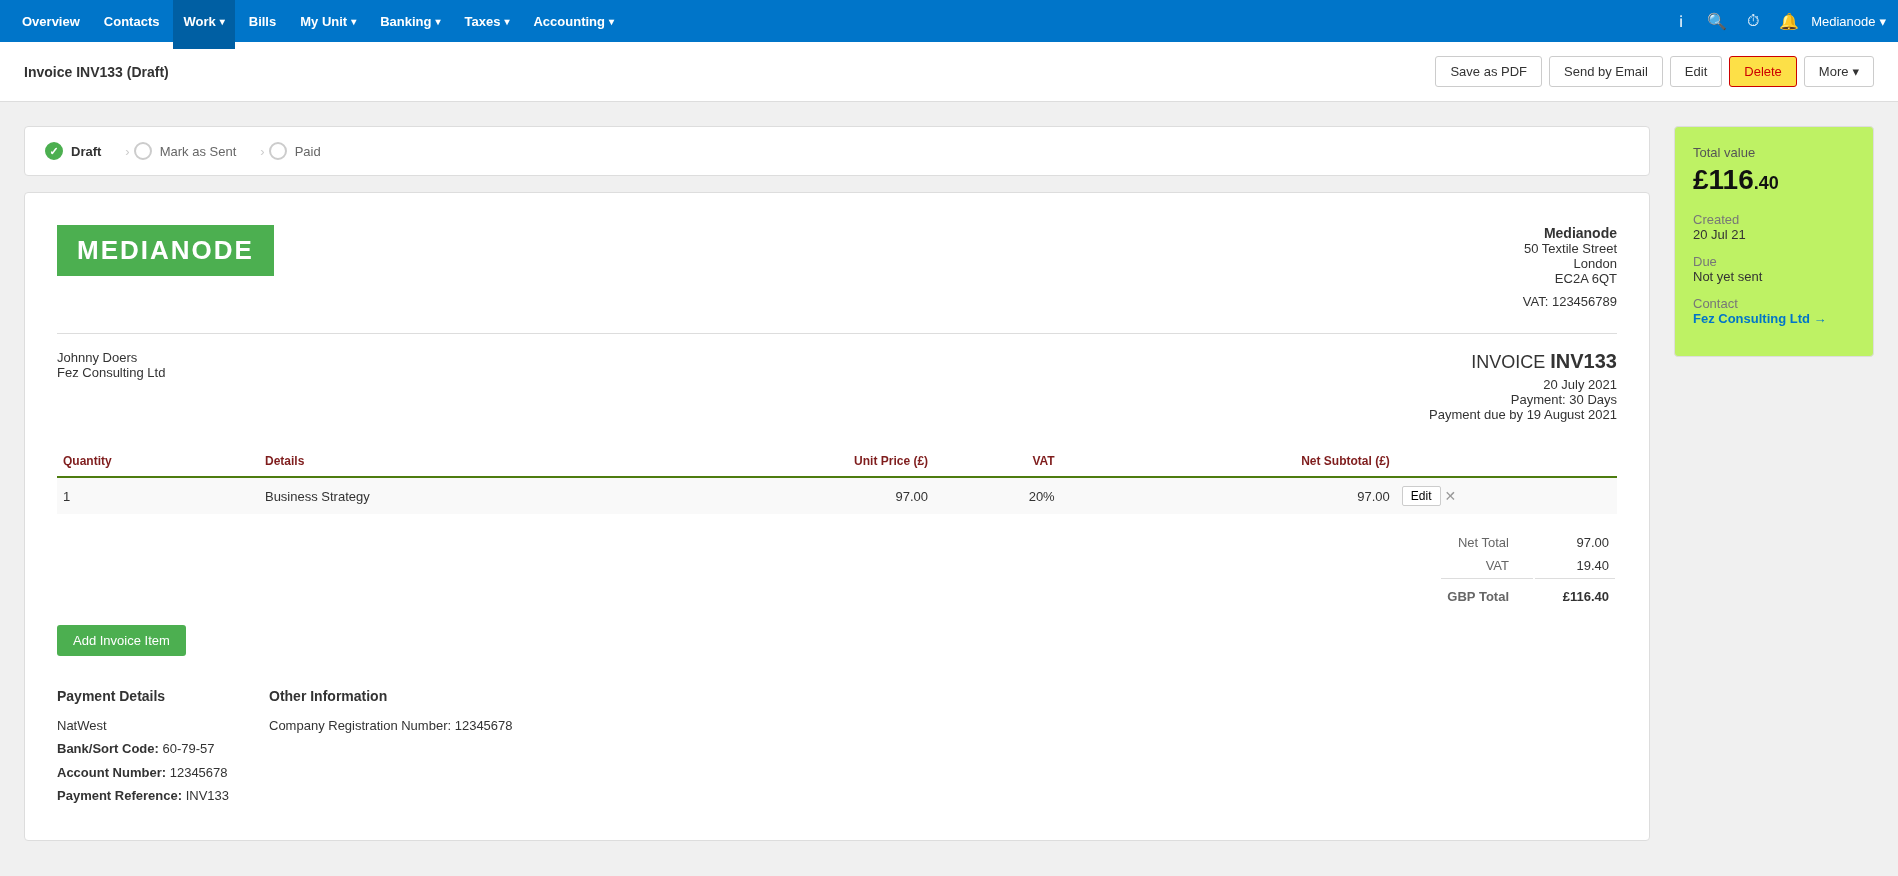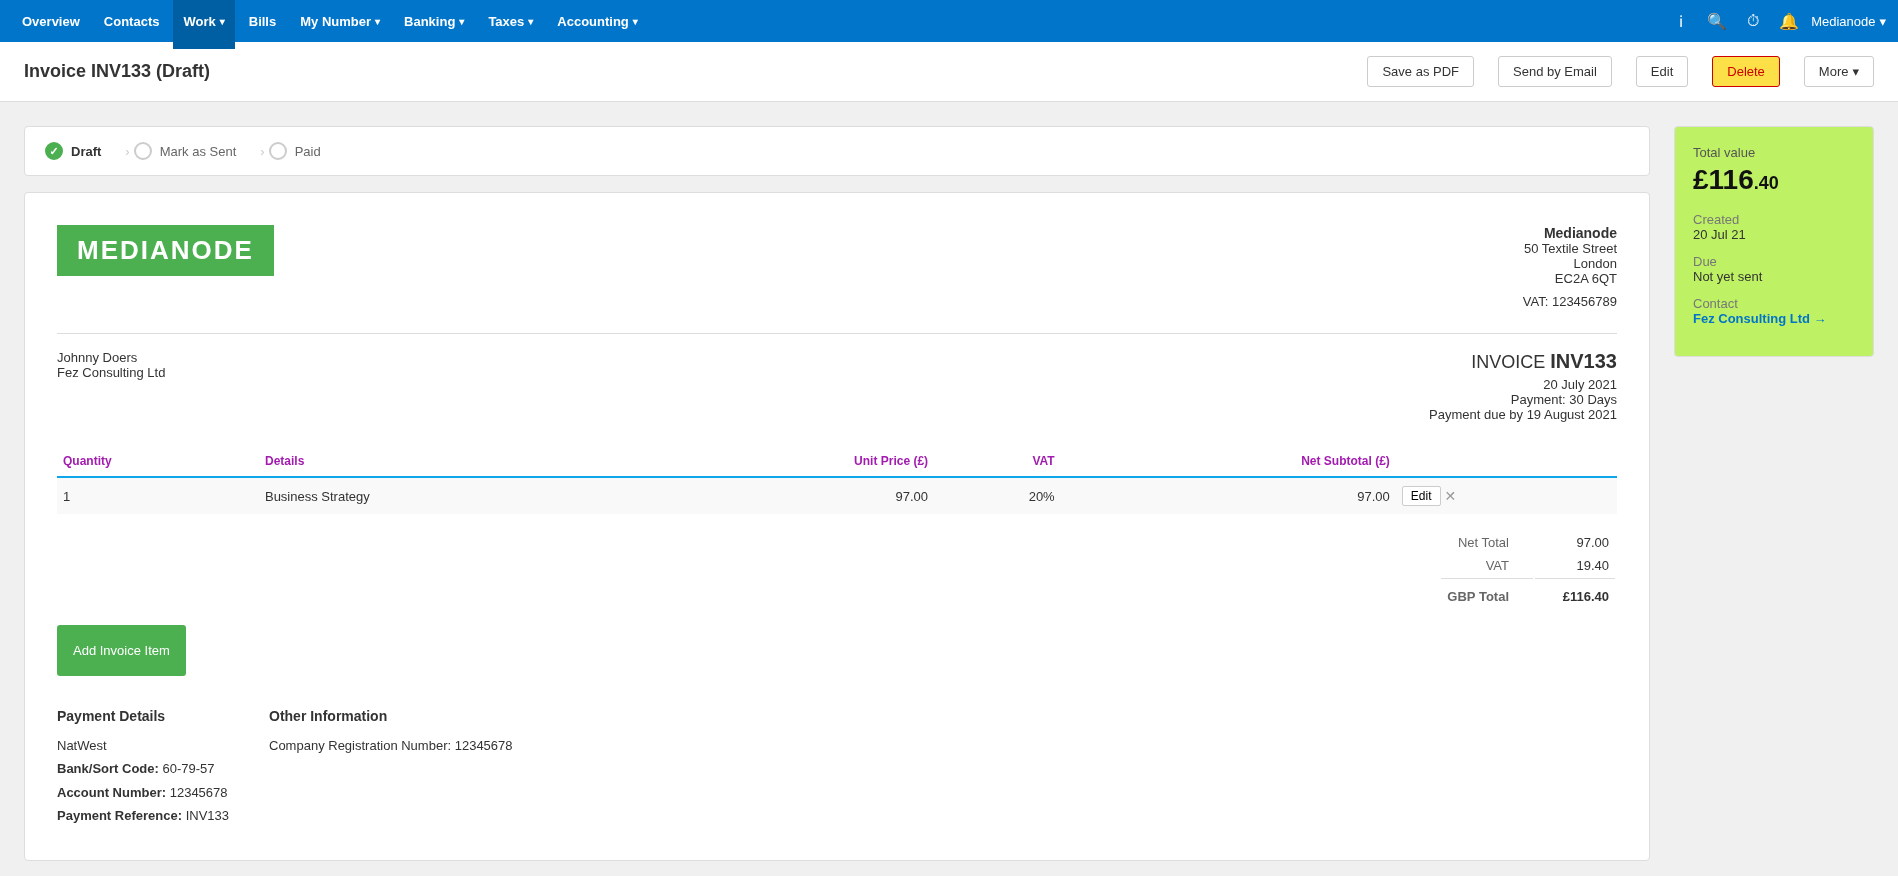--- a/index.html
+++ b/index.html
@@ -34,22 +34,22 @@
 
     
     .page-header {
       background: #fff;
       padding: 14px 24px;
       display: flex;
       align-items: center;
       justify-content: space-between;
       border-bottom: 1px solid #ddd;
     }
-    .page-title { font-size: 18px; font-weight: bold; color: #333; }
-    .header-actions { display: flex; gap: 24px; align-items: center; }
+    .page-title { font-size: 14px; font-weight: bold; color: #333; }
+    .header-actions { display: flex; gap: 7px; align-items: center; }
     .btn {
       padding: 7px 14px;
       border-radius: 3px;
       border: 1px solid #ccc;
       cursor: pointer;
       font-size: 13px;
       background: #fff;
       color: #333;
     }
     .btn-primary { background: #fff; border-color: #ccc; }
@@ -121,25 +121,25 @@
     
     .billing-section { display: flex; justify-content: space-between; margin-bottom: 24px; }
     .bill-to { font-size: 13px; }
     .invoice-meta { text-align: right; font-size: 13px; }
     .invoice-meta .invoice-title { font-size: 18px; color: #333; margin-bottom: 4px; }
     .invoice-meta .invoice-number { font-weight: bold; font-size: 20px; }
 
     
     .invoice-table { width: 100%; border-collapse: collapse; margin-bottom: 16px; }
     .invoice-table th {
-      border-bottom: 2px solid #0ea5e9;
+      border-bottom: 2px solid #4d7c0f;
       padding: 8px 6px;
       text-align: left;
       font-size: 12px;
-      color: #a21caf;
+      color: #7f1d1d;
     }
     .invoice-table th.right { text-align: right; }
     .invoice-table td { padding: 8px 6px; font-size: 13px; vertical-align: middle; }
     .invoice-table tr.line-item { background: #f9f9f9; }
     .invoice-table td.right { text-align: right; }
 
     .line-actions { display: flex; gap: 4px; align-items: center; }
     .edit-btn-small {
       padding: 2px 8px;
       font-size: 12px;
@@ -156,21 +156,21 @@
     .totals-table tr td { padding: 3px 6px; }
     .totals-table tr td:first-child { color: #666; text-align: right; padding-right: 24px; }
     .totals-table tr td:last-child { text-align: right; min-width: 80px; }
     .totals-table .grand-total td { font-weight: bold; border-top: 1px solid #ddd; padding-top: 10px; }
 
     .add-item-btn {
       background: #4caf50;
       color: #fff;
       border: none;
       border-radius: 3px;
-      padding: 18px 16px;
+      padding: 8px 16px;
       font-size: 13px;
       cursor: pointer;
       margin-bottom: 24px;
     }
 
     
     .footer-info { display: flex; gap: 40px; font-size: 13px; margin-top: 8px; }
     .payment-details h4, .other-info h4 { font-size: 14px; font-weight: bold; margin-bottom: 10px; }
     .payment-details p, .other-info p { line-height: 1.8; }
     .payment-details .label { font-weight: bold; }
@@ -201,21 +201,21 @@
 <nav class="top-nav">
   <div class="nav-left">
     <div class="nav-item">Overview</div>
     <div class="nav-item">Contacts</div>
     <div class="nav-item active">
       <span>Work</span>
       <span class="chevron">▾</span>
     </div>
     <div class="nav-item">Bills</div>
     <div class="nav-item">
-      <span>My Number</span>
+      <span>My Unit</span>
       <span class="chevron">▾</span>
     </div>
     <div class="nav-item">
       <span>Banking</span>
       <span class="chevron">▾</span>
     </div>
     <div class="nav-item">
       <span>Taxes</span>
       <span class="chevron">▾</span>
     </div>

